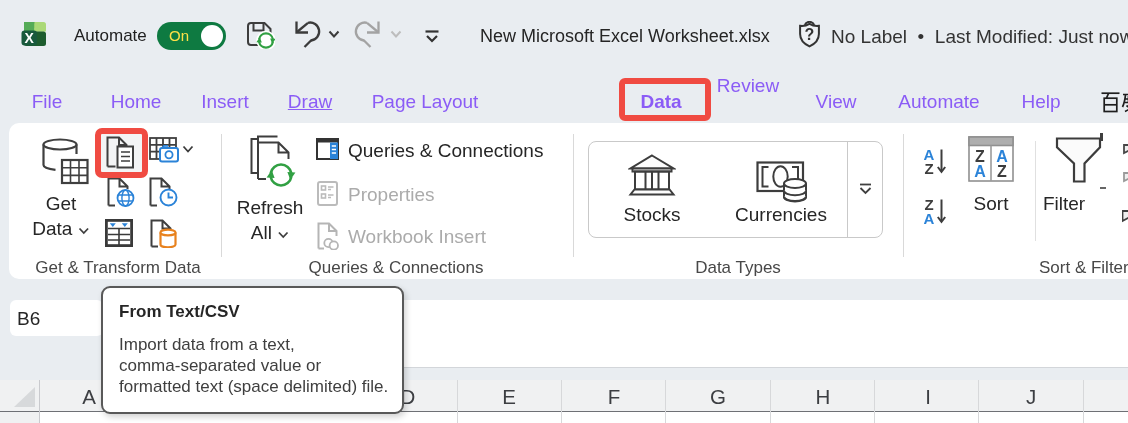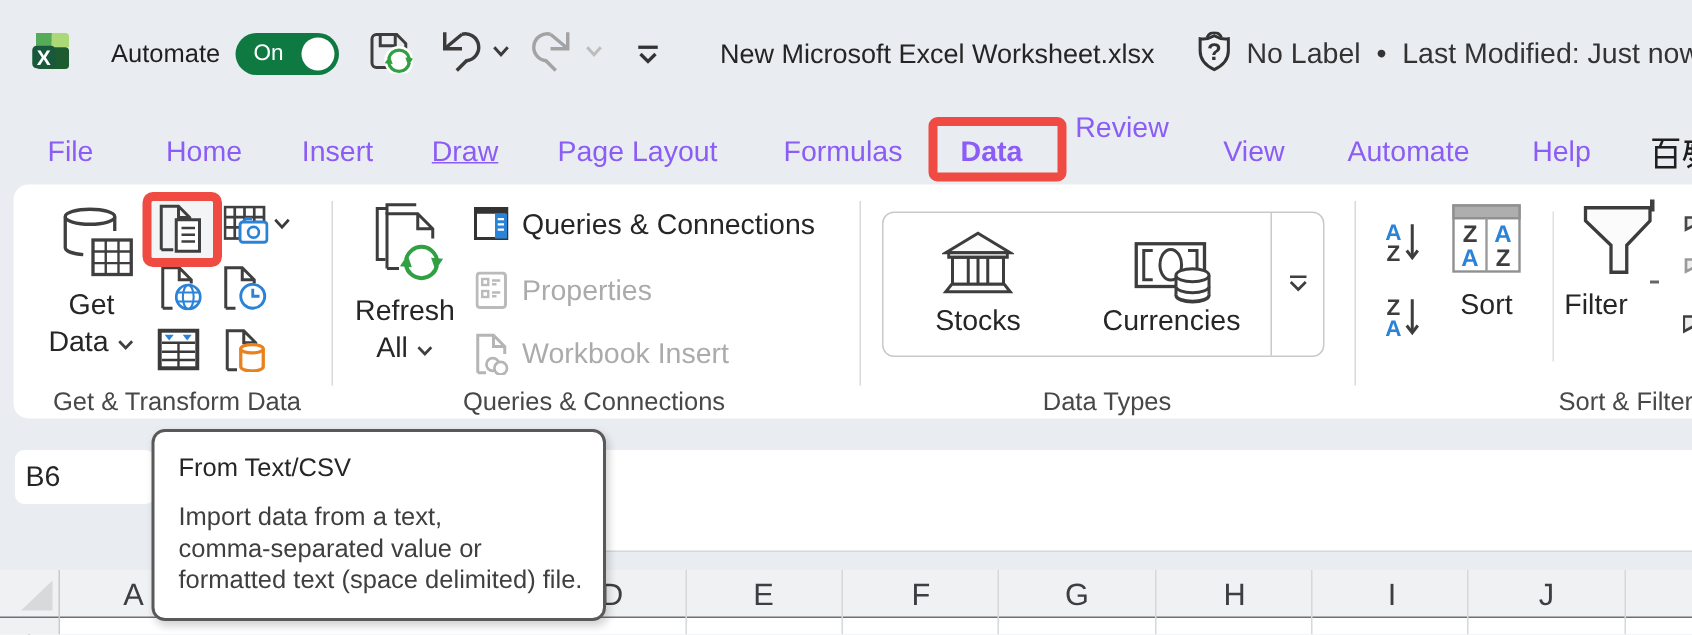--- a/index.html
+++ b/index.html
@@ -53,42 +53,41 @@
   <div class="abs ctr colhead" style="left:823px;top:384.5px;">H</div>
   <div class="abs ctr colhead" style="left:928px;top:384.5px;">I</div>
   <div class="abs ctr colhead" style="left:1031px;top:384.5px;">J</div>
   <div class="abs ctr colhead" style="left:19px;top:419px;">1</div>
 
   <div class="abs ctr tab" style="left:47px;top:91px;">File</div>
   <div class="abs ctr tab" style="left:136px;top:91px;">Home</div>
   <div class="abs ctr tab" style="left:225px;top:91px;">Insert</div>
   <div class="abs ctr tab" style="left:310px;top:91px;text-decoration:underline;">Draw</div>
   <div class="abs ctr tab" style="left:425px;top:91px;">Page Layout</div>
-  <div class="abs ctr tab" style="left:562px;top:91px;">Formulas</div>
   <div class="abs ctr tab" style="left:661px;top:91px;font-weight:bold;">Data</div>
   <div class="abs ctr tab" style="left:748px;top:75px;">Review</div>
   <div class="abs ctr tab" style="left:836px;top:91px;">View</div>
   <div class="abs ctr tab" style="left:939px;top:91px;">Automate</div>
   <div class="abs ctr tab" style="left:1041px;top:91px;">Help</div>
   <svg class="abs" style="left:1101px;top:90px;" width="27" height="23" viewBox="0 0 27 23">
     <g fill="none" stroke="#1e1e1e" stroke-width="1.7">
       <path d="M0.5 3.2 H18.5"></path>
       <path d="M7.5 3.4 L5.5 8.2"></path>
       <rect x="3.2" y="8.2" width="12.6" height="13.3"></rect>
       <path d="M3.2 14.8 H15.8"></path>
       <path d="M30 1 V3.5 M22 4.5 H38 M24.5 4.7 C24 10 23 14 21.5 17 M24.5 9 H32 M27.5 6 V12.5 M24 12.5 H34 M25.5 15.5 C28 17.5 31 19.5 34 21 M34 15.5 C31 17.5 28 19.5 24 21.5"></path>
     </g>
   </svg>
 
   <div class="abs" style="left:619px;top:77.5px;width:92px;height:43px;border:6px solid #f04b42;border-radius:6px;box-sizing:border-box;"></div>
 
   <div class="abs" style="left:74px;top:26px;font-size:17px;color:#1f1f1f;">Automate</div>
 
   <div class="abs" style="left:157px;top:22px;width:69px;height:28px;background:#0e7a41;border-radius:14px;">
-     <span style="position:absolute;left:12px;top:5px;color:#ffffff;font-size:15px;">On</span>
+     <span style="position:absolute;left:12px;top:5px;color:#fde047;font-size:15px;">On</span>
      <span style="position:absolute;right:3px;top:3px;width:22px;height:22px;background:#fff;border-radius:50%;"></span>
   </div>
   <div class="abs" style="left:480px;top:26px;font-size:18px;color:#252525;">New Microsoft Excel Worksheet.xlsx</div>
   <div class="abs" style="left:831px;top:26px;font-size:19px;color:#333333;white-space:nowrap;">No Label&nbsp;&nbsp;•&nbsp;&nbsp;Last Modified: Just now</div>
 
   <div class="abs" style="left:588px;top:141px;width:295px;height:97px;border:1px solid #c9c9c9;border-radius:8px;box-sizing:border-box;background:#fff;"></div>
   <div class="abs" style="left:847px;top:142px;width:1px;height:95px;background:#c9c9c9;"></div>
 
   <div class="abs ctr lbl" style="left:61px;top:190.5px;">Get<br>Data <svg width="11" height="8" viewBox="0 0 11 8" style="margin-left:1px;">
         <path d="M1.2 1.5 L5.5 6 L9.8 1.5" fill="none" stroke="#3f3f3f" stroke-width="1.8"></path>
@@ -348,15 +347,15 @@
   </svg>
 
   <div class="abs ctr sec" style="left:118px;top:258px;">Get &amp; Transform Data</div>
   <div class="abs ctr sec" style="left:396px;top:258px;">Queries &amp; Connections</div>
   <div class="abs ctr sec" style="left:738px;top:258px;">Data Types</div>
   <div class="abs sec" style="left:1039px;top:258px;">Sort &amp; Filter</div>
 
   <div class="abs" style="left:94.5px;top:127.5px;width:53px;height:50.5px;border:6.5px solid #f04b42;border-radius:7px;box-sizing:border-box;"></div>
 
   <div class="abs" style="left:101px;top:285.5px;width:303px;height:128px;background:#ffffff;border:2.5px solid #595959;border-radius:9px;box-sizing:border-box;box-shadow:2px 3px 6px rgba(0,0,0,0.18);"></div>
-  <div class="abs" style="left:119px;top:302px;font-size:17px;font-weight:normal;color:#262626;">From Text/CSV</div>
+  <div class="abs" style="left:119px;top:302px;font-size:17px;font-weight:bold;color:#262626;">From Text/CSV</div>
   <div class="abs" style="left:119px;top:334px;font-size:17px;color:#3f3f3f;line-height:21px;">Import data from a text,<br>comma-separated value or<br>formatted text (space delimited) file.</div>
 </div>
 
 </body></html>

